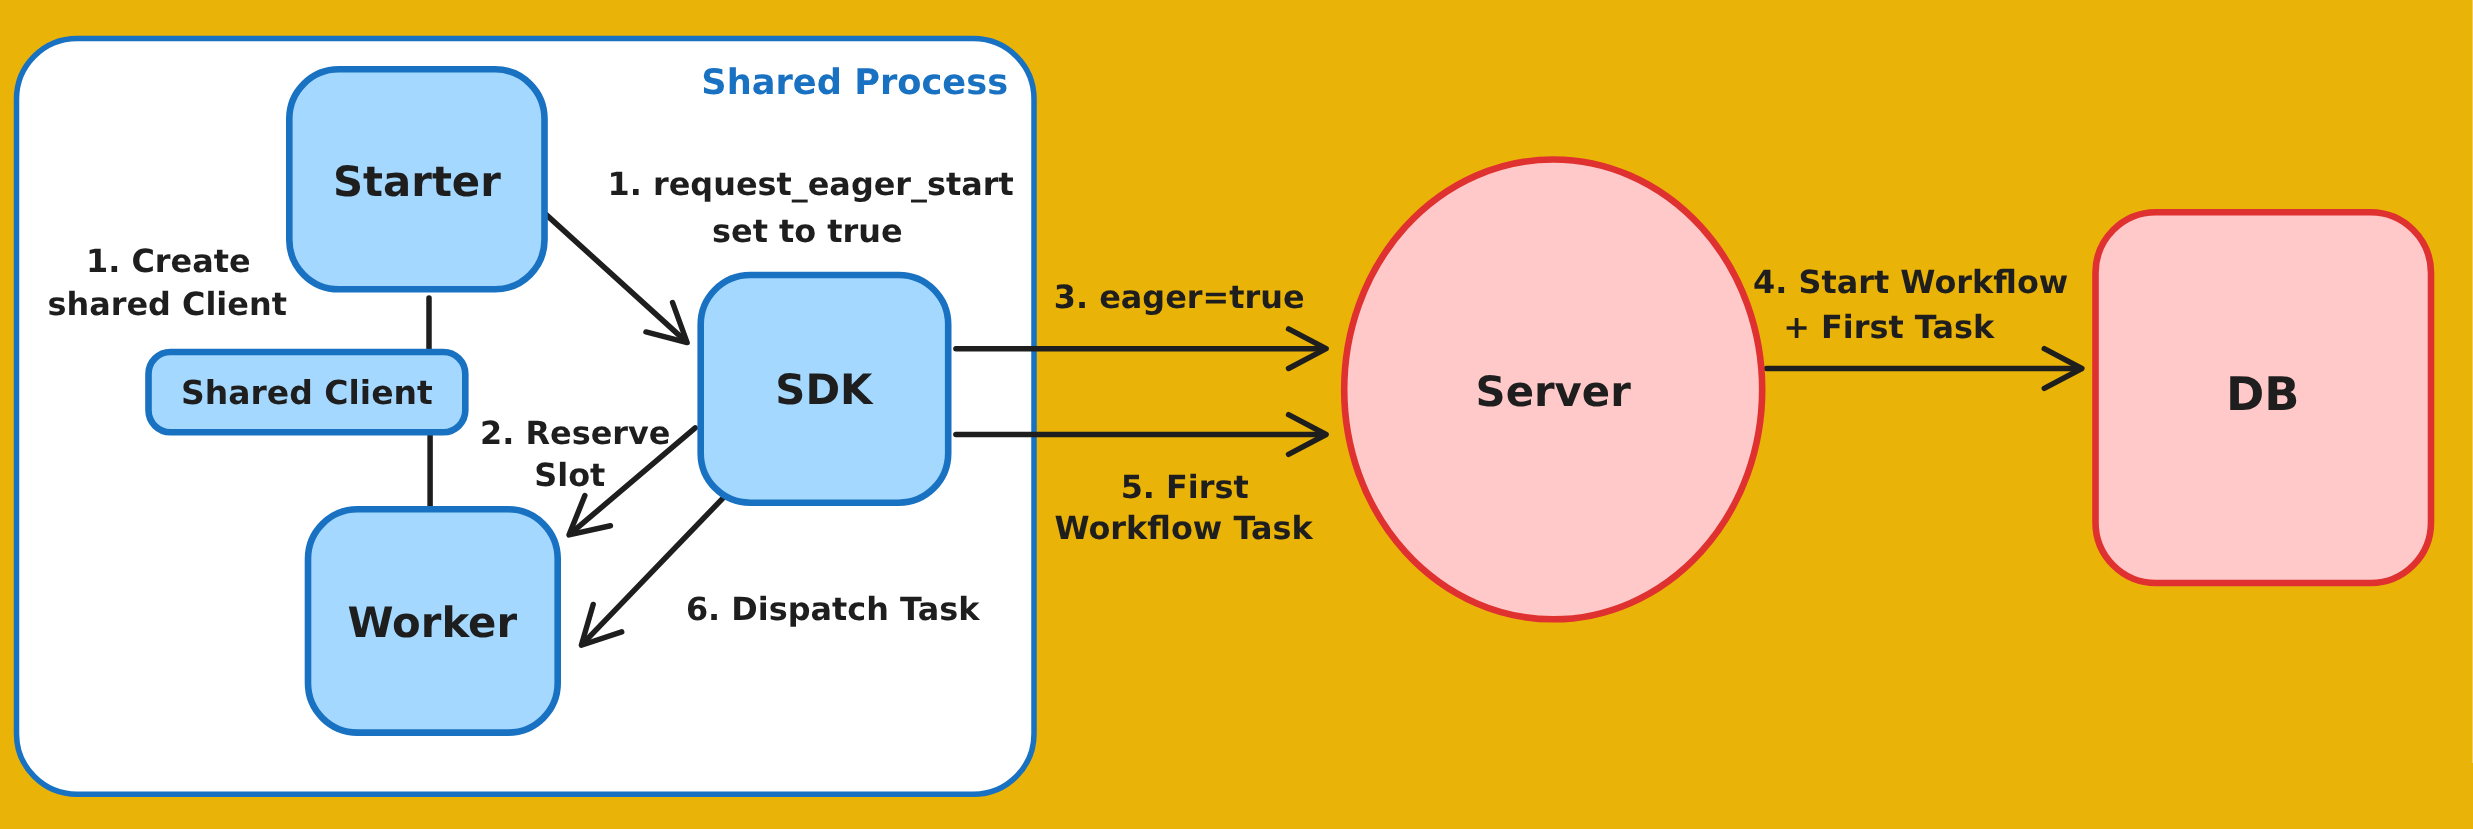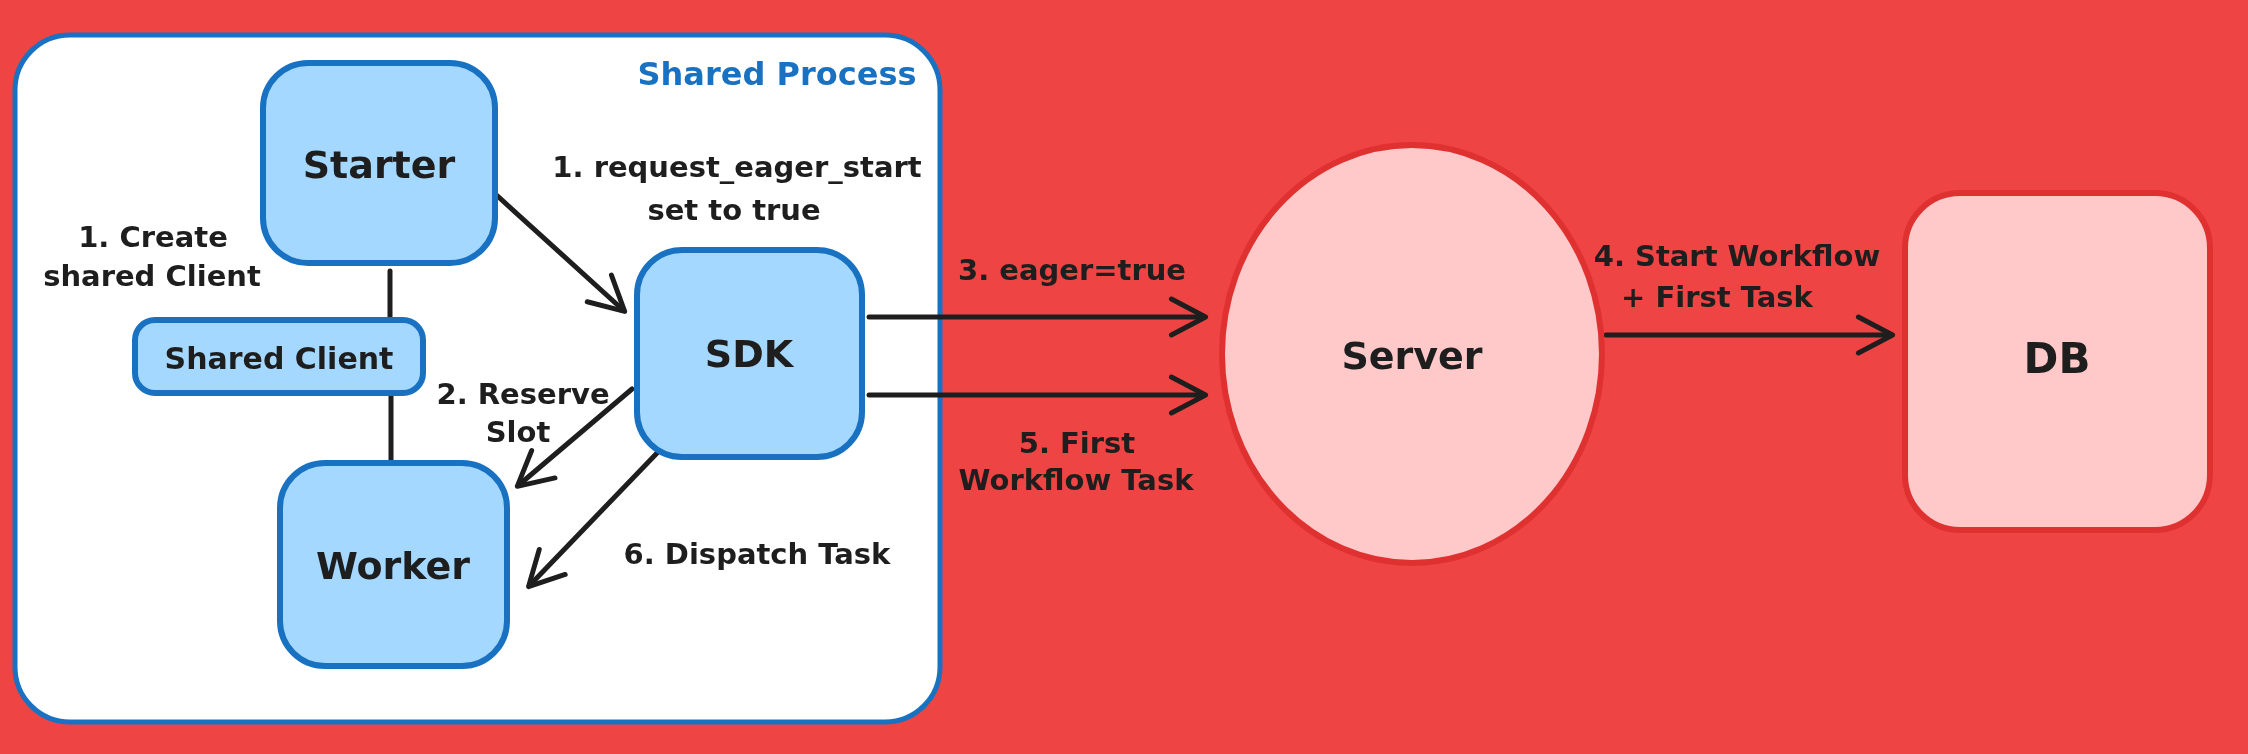--- a/index.html
+++ b/index.html
@@ -1,20 +1,20 @@
 <!DOCTYPE html>
 <html><head>
 <meta charset="utf-8">
 <style>
   html, body { margin: 0; padding: 0; background: #ffffff; }
   .canvas {
     position: relative;
     width: 2248px;
     height: 754px;
-    background: #ef4444;
+    background: #eab308;
     overflow: hidden;
   }
   svg { display: block; }
   text {
     font-family: "DejaVu Sans", "Liberation Sans", sans-serif;
     font-weight: 600;
     fill: #1e1e1e;
     user-select: none;
   }
   .node-label   { font-size: 38px; }

